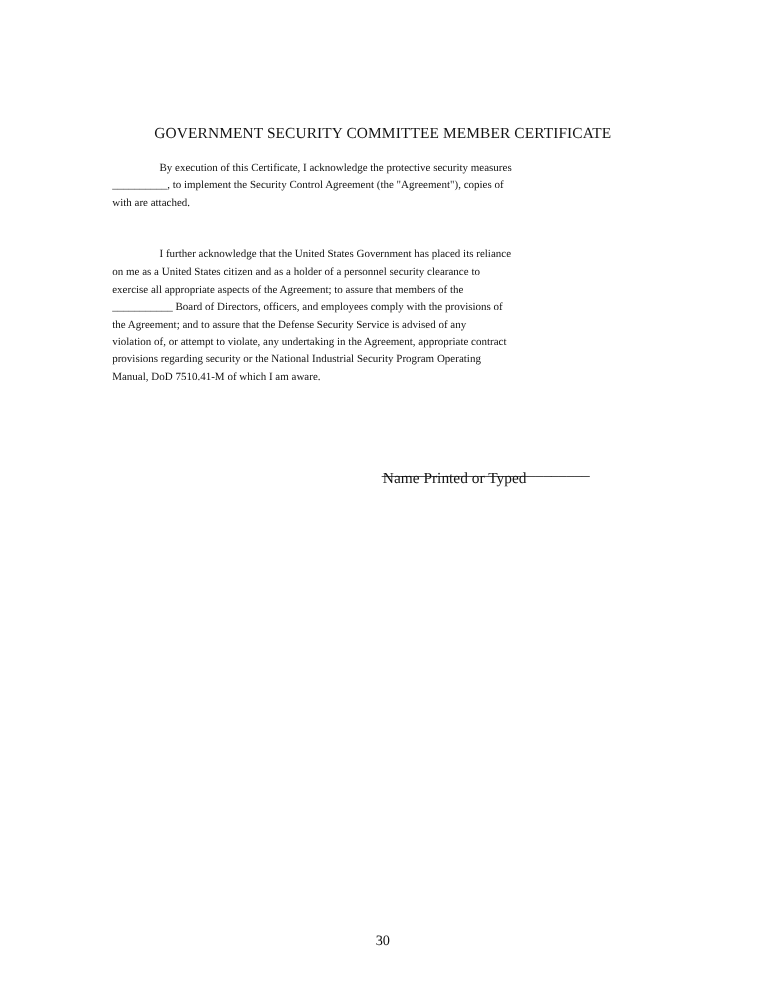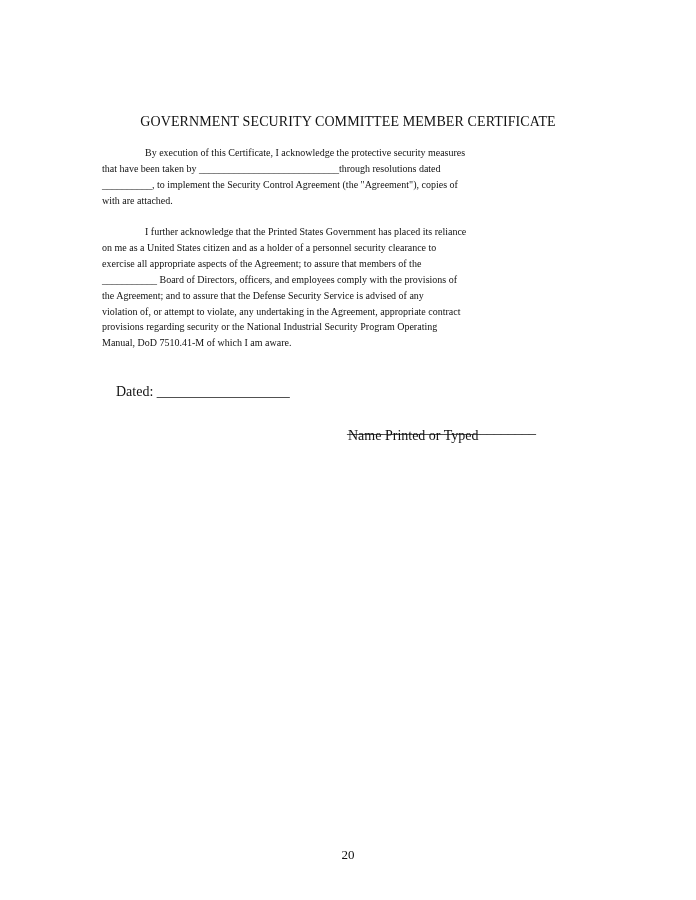--- a/index.html
+++ b/index.html
@@ -87,39 +87,35 @@
   </style>
 </head>
 <body>
 
 <div class="page">
 
   <div class="title">GOVERNMENT SECURITY COMMITTEE MEMBER CERTIFICATE</div>
 
   <p class="para p1">
     <span class="line"><span class="indent"></span><span>By execution of this Certificate, I acknowledge the protective security measures</span></span>
-    <span class="line">that have been taken by ____________________________through resolutions dated</span>
     <span class="line">__________, to implement the Security Control Agreement (the "Agreement"), copies of</span>
     <span class="line">with are attached.</span>
   </p>
 
   <p class="para p2">
-    <span class="line"><span class="indent"></span><span>I further acknowledge that the Printed States Government has placed its reliance</span></span>
+    <span class="line"><span class="indent"></span><span>I further acknowledge that the United States Government has placed its reliance</span></span>
     <span class="line">on me as a United States citizen and as a holder of a personnel security clearance to</span>
     <span class="line">exercise all appropriate aspects of the Agreement; to assure that members of the</span>
     <span class="line">___________ Board of Directors, officers, and employees comply with the provisions of</span>
     <span class="line">the Agreement; and to assure that the Defense Security Service is advised of any</span>
     <span class="line">violation of, or attempt to violate, any undertaking in the Agreement, appropriate contract</span>
     <span class="line">provisions regarding security or the National Industrial Security Program Operating</span>
     <span class="line">Manual, DoD 7510.41-M of which I am aware.</span>
   </p>
 
-  <div class="dated">
-    <span>Dated: </span><span class="blank">___________________</span>
-  </div>
 
 
   <div class="name-line">___________________________</div>
   <div class="name-caption">Name Printed or Typed</div>
 
-  <div class="page-number">20</div>
+  <div class="page-number">30</div>
 
 </div>
 
 </body></html>

